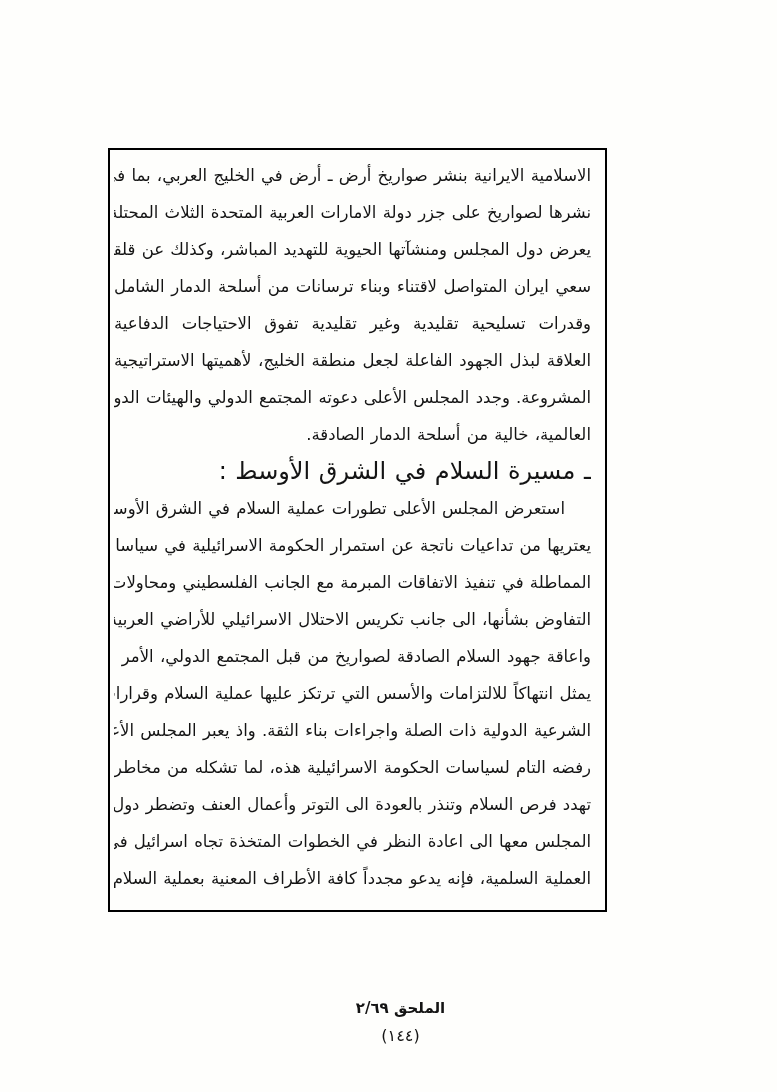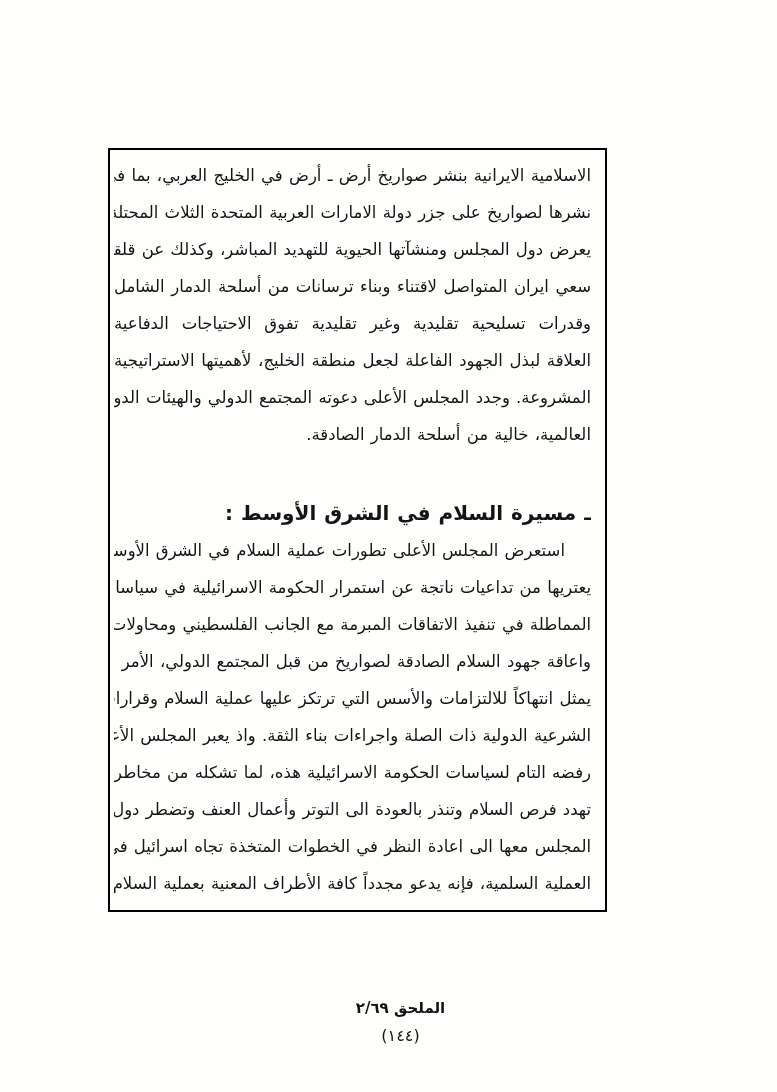--- a/index.html
+++ b/index.html
@@ -40,24 +40,23 @@
     overflow: hidden;
   }
   .line.para-end {
     text-align-last: right;
     -moz-text-align-last: right;
   }
   .line.indent {
     padding-right: 26px;
   }
   .line.heading {
-    font-weight: bold;
-    font-size: 20px;
+    font-weight: normal;
+    font-size: 24px;
     text-align-last: right;
-    margin-top: 42px;
     -moz-text-align-last: right;
   }
   .footer {
     position: absolute;
     left: 0;
     width: 777px;
     direction: rtl;
     text-align: center;
     margin-left: 12px;
   }
@@ -87,20 +86,21 @@
     <div class="line">وقدرات تسليحية تقليدية وغير تقليدية تفوق الاحتياجات الدفاعية</div>
     <div class="line">العلاقة لبذل الجهود الفاعلة لجعل منطقة الخليج، لأهميتها الاستراتيجية</div>
     <div class="line">المشروعة. وجدد المجلس الأعلى دعوته المجتمع الدولي والهيئات الدولية ذات</div>
     <div class="line para-end">العالمية، خالية من أسلحة الدمار الصادقة.</div>
 
     <div class="line heading">ـ مسيرة السلام في الشرق الأوسط :</div>
 
     <div class="line indent">استعرض المجلس الأعلى تطورات عملية السلام في الشرق الأوسط وما</div>
     <div class="line">يعتريها من تداعيات ناتجة عن استمرار الحكومة الاسرائيلية في سياسات</div>
     <div class="line">المماطلة في تنفيذ الاتفاقات المبرمة مع الجانب الفلسطيني ومحاولات اعادة</div>
+    <div class="line">التفاوض بشأنها، الى جانب تكريس الاحتلال الاسرائيلي للأراضي العربية</div>
     <div class="line">واعاقة جهود السلام الصادقة لصواريخ من قبل المجتمع الدولي، الأمر الذي</div>
     <div class="line">يمثل انتهاكاً للالتزامات والأسس التي ترتكز عليها عملية السلام وقرارات</div>
     <div class="line">الشرعية الدولية ذات الصلة واجراءات بناء الثقة. واذ يعبر المجلس الأعلى عن</div>
     <div class="line">رفضه التام لسياسات الحكومة الاسرائيلية هذه، لما تشكله من مخاطر حقيقية</div>
     <div class="line">تهدد فرص السلام وتنذر بالعودة الى التوتر وأعمال العنف وتضطر دول</div>
     <div class="line">المجلس معها الى اعادة النظر في الخطوات المتخذة تجاه اسرائيل في اطار</div>
     <div class="line">العملية السلمية، فإنه يدعو مجدداً كافة الأطراف المعنية بعملية السلام وفي</div>
 
   </div>
 

